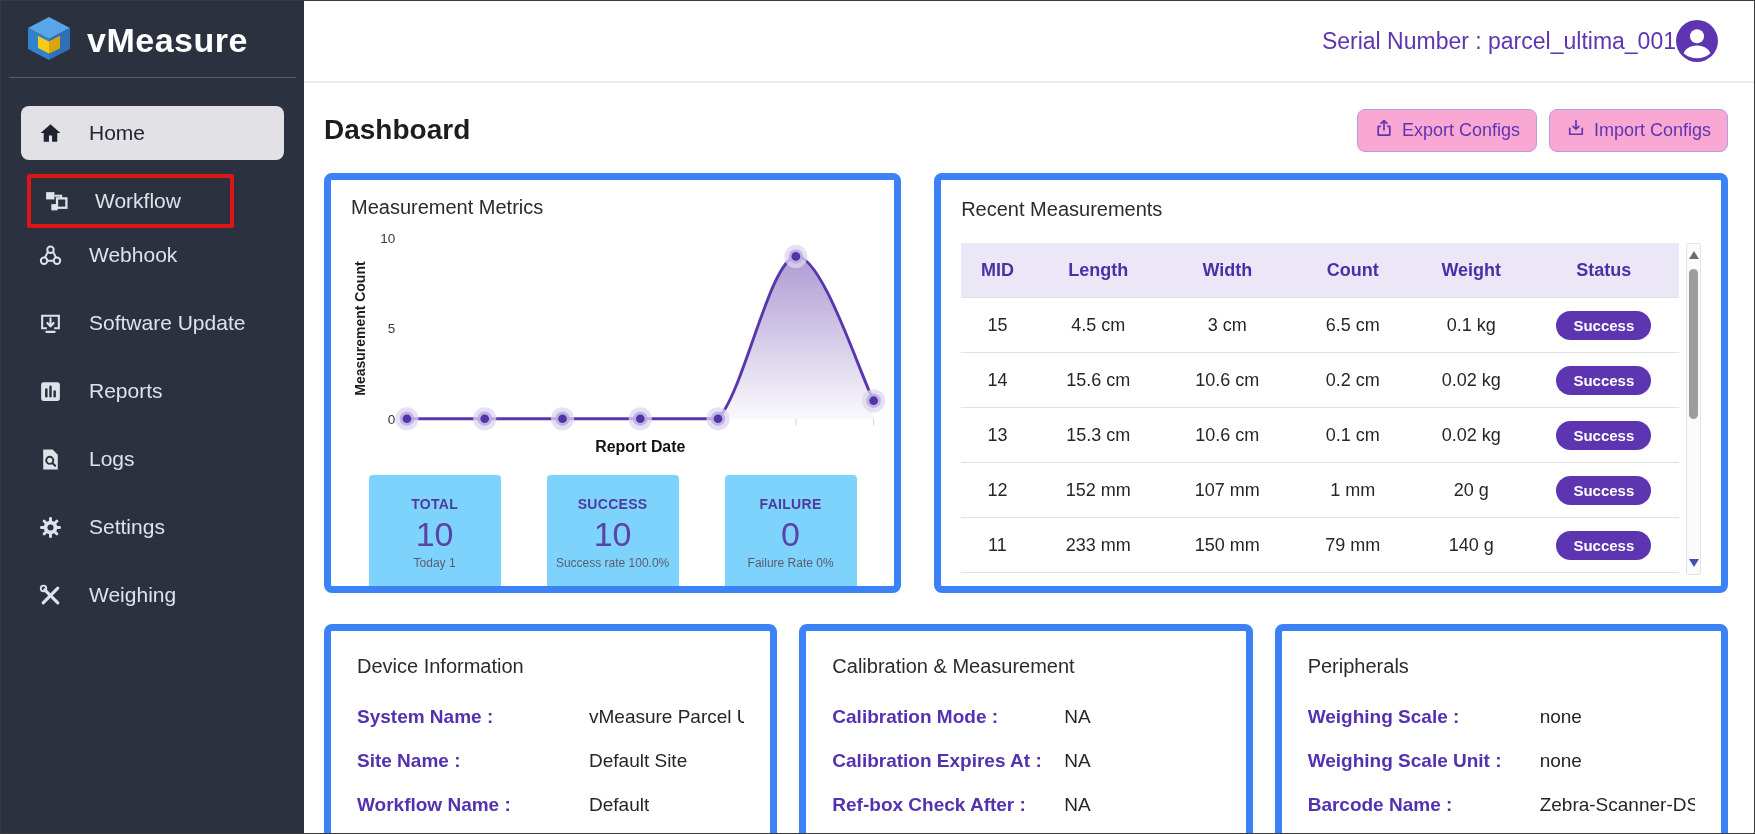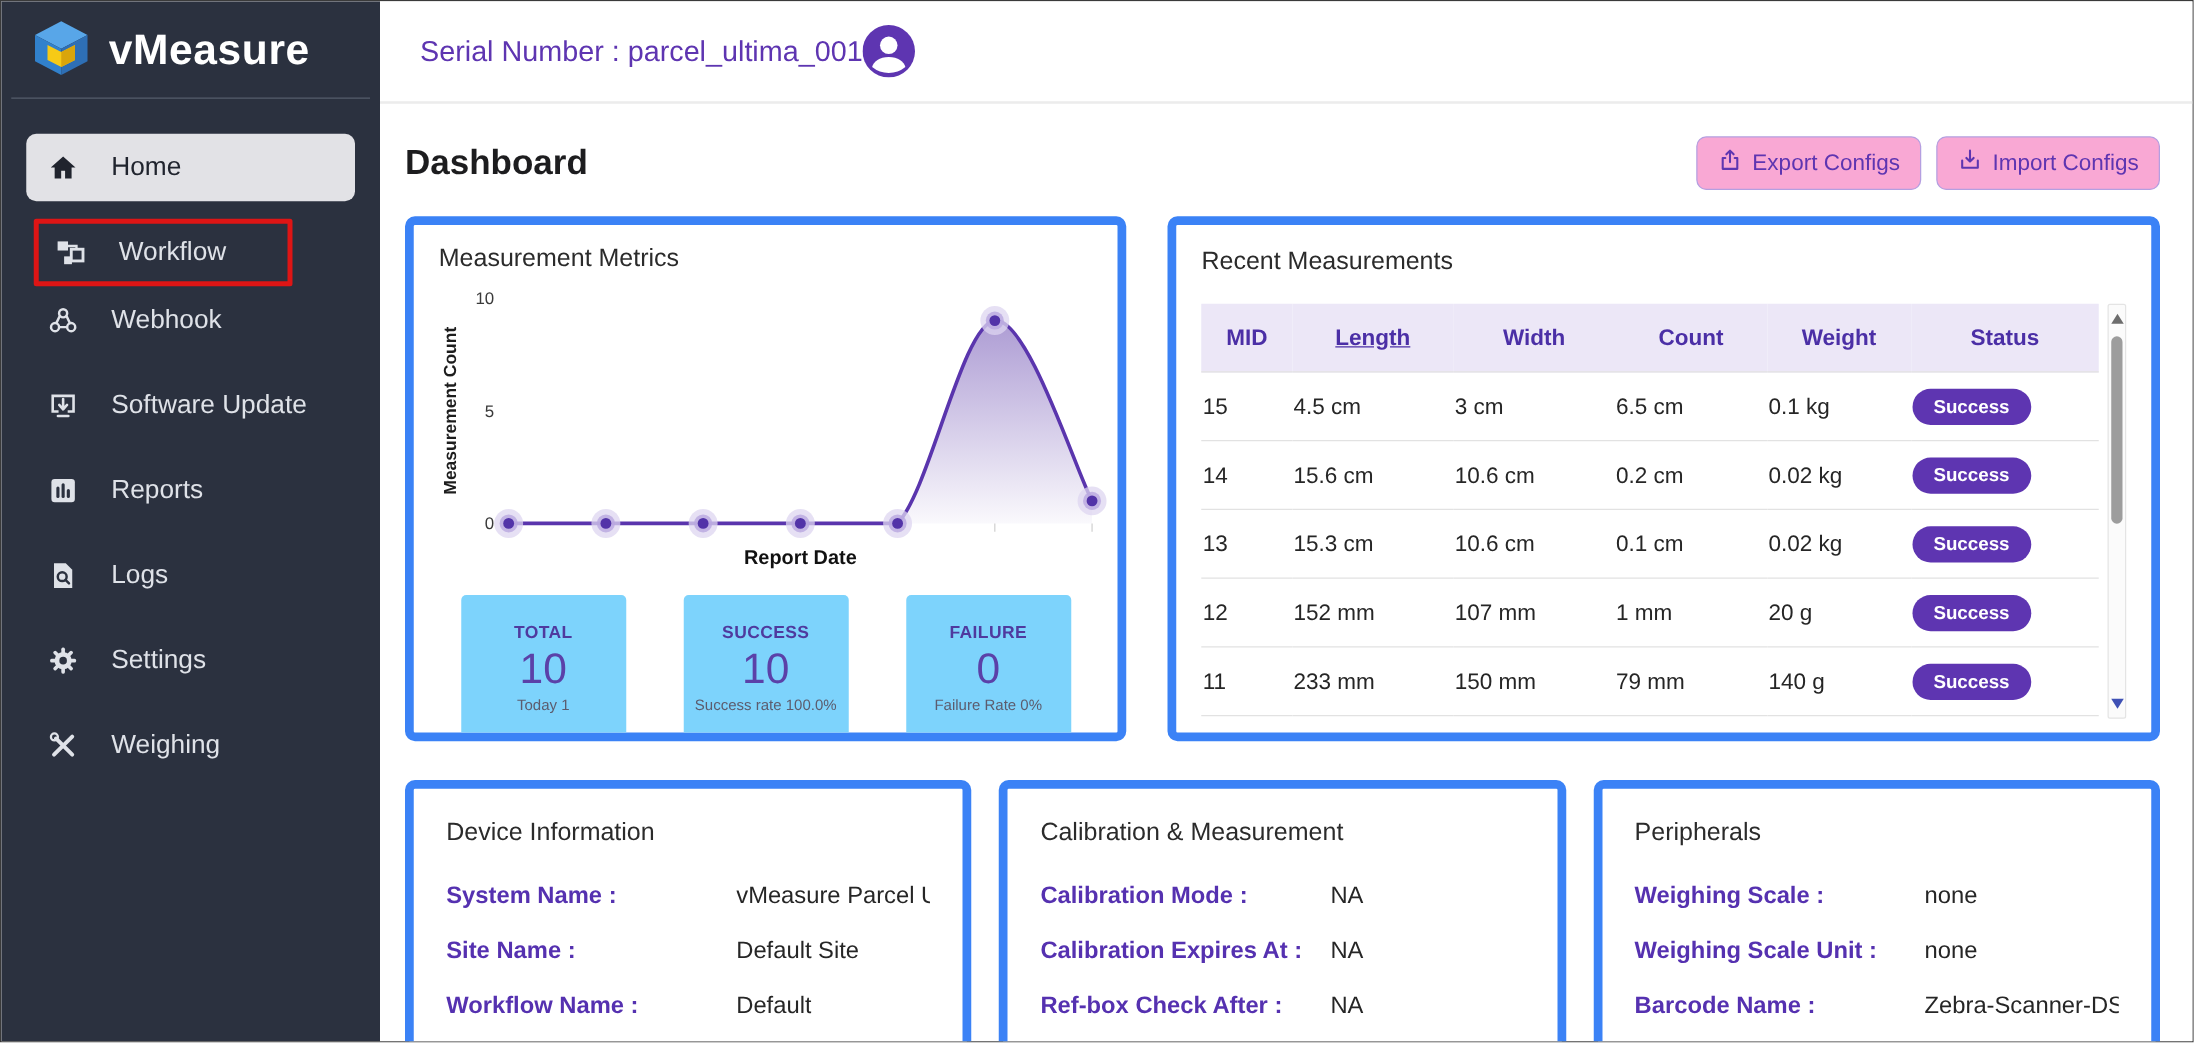--- a/index.html
+++ b/index.html
@@ -11,21 +11,21 @@
   .brand-name{font-size:34px;font-weight:bold;color:#fff;letter-spacing:.5px;}
   .brand-divider{border-top:1px solid #565d6c;margin:0 8px;}
   .nav{padding-top:28px;}
   .nav-item{display:flex;align-items:center;gap:26px;margin:0 20px 14px 20px;padding:14px 16px;
             font-size:21px;color:#dfe2e8;border-radius:8px;cursor:pointer;}
   .nav-item .nicon{width:26px;height:26px;display:flex;align-items:center;justify-content:center;flex-shrink:0;}
   .nav-item.active{background:#e2e2e6;color:#20242e;}
   .nav-item.annotated{border:4px solid #de1515;border-radius:2px;margin:0 70px 0 26px;padding:10px 12px 10px 12px;}
   
   .main{flex:1;min-width:0;display:flex;flex-direction:column;background:#fff;}
-  .topbar{height:80px;flex-shrink:0;display:flex;align-items:center;justify-content:flex-start;
+  .topbar{height:80px;flex-shrink:0;display:flex;align-items:center;justify-content:flex-end;
           padding:0 36px 0 32px;border-bottom:2px solid #ececec;}
   .serial{color:#5e35b1;font-size:23px;}
   .avatar{width:42px;height:42px;cursor:pointer;}
   .content{padding:18px 26px 0 20px;}
   .page-head{display:flex;justify-content:space-between;align-items:center;height:58px;}
   .page-title{font-size:28px;font-weight:600;color:#1d1d1f;margin:0;}
   .actions{display:flex;gap:12px;}
   .btn{display:inline-flex;align-items:center;gap:8px;border:1px solid #b49fe0;background:#f9a8d4;color:#5e35b1;
        font-size:18px;font-weight:500;padding:8px 16px;border-radius:8px;cursor:pointer;font-family:inherit;}
   
@@ -39,21 +39,21 @@
   .stats{display:flex;justify-content:center;gap:46px;margin-top:4px;}
   .stat{width:132px;height:116px;background:#7dd3fc;border-radius:4px;display:flex;flex-direction:column;
         align-items:center;justify-content:center;}
   .slabel{font-size:14px;font-weight:bold;color:#4f3a9e;letter-spacing:.3px;}
   .svalue{font-size:34px;color:#5b41a8;margin:3px 0 2px 0;}
   .scaption{font-size:12px;color:#5c5c6e;}
   
   .table-zone{position:relative;padding-right:22px;margin-top:22px;}
   table{border-collapse:collapse;width:100%;table-layout:fixed;}
   th{background:#ece7f7;color:#4b2fa6;font-size:18px;font-weight:bold;height:52px;text-align:center;}
-  td{height:52px;font-size:18px;color:#262626;text-align:left;border-top:1px solid #e2e2e2;}
+  td{height:52px;font-size:18px;color:#262626;text-align:center;border-top:1px solid #e2e2e2;}
   .pill{display:inline-block;background:#5e35b1;color:#fff;font-size:15px;font-weight:bold;
         padding:6px 17px;border-radius:16px;}
   .scrollbar{position:absolute;right:0;top:0;width:15px;height:332px;background:#fbfbfb;border:1px solid #e4e4e4;
              border-radius:2px;display:flex;flex-direction:column;align-items:center;box-sizing:border-box;}
   .sb-up{width:0;height:0;border-left:5px solid transparent;border-right:5px solid transparent;
          border-bottom:8px solid #6d6d6d;margin-top:7px;cursor:pointer;}
   .sb-thumb{width:9px;height:150px;background:#9d9d9d;border-radius:5px;margin-top:10px;cursor:pointer;}
   .sb-down{width:0;height:0;border-left:5px solid transparent;border-right:5px solid transparent;
            border-top:8px solid #3f51b5;margin-top:auto;margin-bottom:7px;cursor:pointer;}
   
@@ -279,21 +279,21 @@
             </div>
         </section>
 
         <section class="card table-card">
           <h2>Recent Measurements</h2>
           <div class="table-zone">
             <table>
               <thead>
                   <tr id="thead-row">
                     <th style="width: 10%;">MID</th>
-                    <th style="width: 18%; text-decoration: underline;">Length</th>
+                    <th style="width: 18%;">Length</th>
                     <th style="width: 18%;">Width</th>
                     <th style="width: 17%;">Count</th>
                     <th style="width: 16%;">Weight</th>
                     <th style="width: 21%;">Status</th>
                   </tr>
                 </thead>
               <tbody id="tbody">
                   <tr>
                     <td>15</td>
                     <td>4.5 cm</td>

